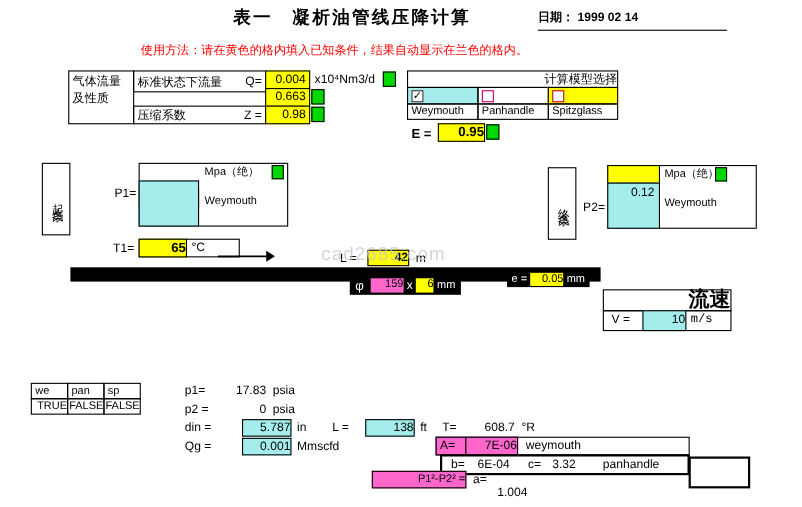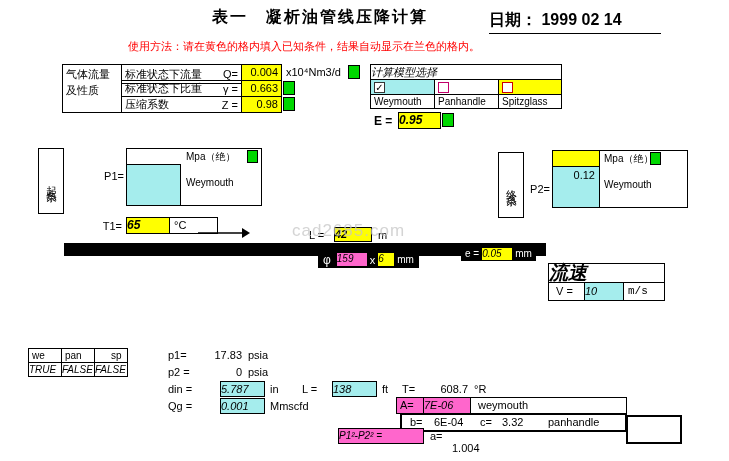--- a/index.html
+++ b/index.html
@@ -7,62 +7,58 @@
   .sheet{position:relative;width:729px;height:461px;background:#fff;
          font-family:"Liberation Sans","DejaVu Sans",sans-serif;font-size:11px;color:#000;overflow:hidden;}
   .t{position:absolute;white-space:nowrap;line-height:1.25;}
   .cell{position:absolute;border:1px solid #000;}
   .yellow{background:#FFFF00;}
   .cyan{background:#A5EDED;}
   .magenta{background:#FF66CC;}
   .greenc{background:#00D800;}
   .bold{font-weight:bold;}
   .right{text-align:right;}
-  .center{text-align:left;font-style:italic;}
+  .center{text-align:right;}
   .red{color:#FF0000;}
   .flexsb{display:flex;justify-content:space-between;align-items:center;}
   .blackbox{position:absolute;background:#000;color:#fff;display:flex;align-items:center;}
   .vbox{display:flex;justify-content:center;align-items:center;}
   .vtext{writing-mode:vertical-rl;text-orientation:upright;letter-spacing:3px;}
   .cb{width:11px;height:11px;background:#fff;border:1px solid #333;font-size:10px;line-height:10px;text-align:center;margin:2px 0 0 3px;}
   .cb2{border-color:#C2006B;}
   .cb3{border-color:#CC0000;}
   .sm{font-size:10px;}
   .underl{border-bottom:1px solid #000;padding-bottom:3px;}
   .wm{position:absolute;color:#c6c6c6;opacity:.75;font-size:17px;letter-spacing:1px;text-align:center;}
 </style>
 </head>
 <body>
 
 <div class="sheet">
 
   <div class="t bold" style="left:170px;top:7px;width:300px;text-align:center;font-size:16px;letter-spacing:2px;">表一　凝析油管线压降计算</div>
-  <div class="t underl bold" style="left:489px;top:10px;width:172px;font-size:16px;">
+  <div class="t underl bold" style="left:489px;top:10px;width:172px;font-size:11px;">
     <span>日期：</span>
     <span>1999 02 14</span>
   </div>
   <div class="t red" style="left:128px;top:40px;font-size:11px;">使用方法：请在黄色的格内填入已知条件，结果自动显示在兰色的格内。</div>
 
   <div class="cell" style="left:62px;top:64px;width:60px;height:49px;padding:1px 3px;line-height:16px;">
     <div>气体流量</div>
     <div>及性质</div>
   </div>
 
   <div class="cell flexsb" style="left:121px;top:64px;width:121px;height:20px;padding:0 3px;">
     <span>标准状态下流量</span>
     <span>Q=</span>
   </div>
   <div class="cell yellow right" style="left:241px;top:64px;width:41px;height:17px;line-height:15px;padding-right:3px;">0.004</div>
   <div class="t" style="left:286px;top:66px;">x10⁴Nm3/d</div>
   <div class="cell greenc" style="left:348px;top:65px;width:12px;height:14px;"></div>
 
-  <div class="cell flexsb" style="left:121px;top:80px;width:121px;height:17px;padding:0 3px;">
-    <span>标准状态下比重</span>
-    <span>γ =</span>
-  </div>
   <div class="cell yellow right" style="left:241px;top:80px;width:41px;height:17px;line-height:15px;padding-right:3px;">0.663</div>
   <div class="cell greenc" style="left:283px;top:81px;width:12px;height:14px;"></div>
 
   <div class="cell flexsb" style="left:121px;top:96px;width:121px;height:17px;padding:0 3px;">
     <span>压缩系数</span>
     <span>Z =</span>
   </div>
   <div class="cell yellow right" style="left:241px;top:96px;width:41px;height:17px;line-height:15px;padding-right:3px;">0.98</div>
   <div class="cell greenc" style="left:283px;top:97px;width:12px;height:14px;"></div>
 
@@ -135,21 +131,21 @@
   </div>
 
   <div class="cell center bold" style="left:548px;top:263px;width:117px;height:20px;line-height:18px;font-size:19px;">流速</div>
   <div class="cell" style="left:548px;top:282px;width:117px;height:19px;"></div>
   <div class="t" style="left:556px;top:285px;">V =</div>
   <div class="cell cyan center" style="left:584px;top:282px;width:40px;height:19px;line-height:17px;">10</div>
   <div class="t" style="left:628px;top:285px;font-family:Liberation Mono, monospace;">m/s</div>
 
   <div class="cell sm" style="left:28px;top:348px;width:34px;height:15px;line-height:13px;padding-left:3px;">we</div>
   <div class="cell sm" style="left:61px;top:348px;width:34px;height:15px;line-height:13px;padding-left:3px;">pan</div>
-  <div class="cell sm" style="left:94px;top:348px;width:34px;height:15px;line-height:13px;padding-left:16px;">sp</div>
+  <div class="cell sm" style="left:94px;top:348px;width:34px;height:15px;line-height:13px;padding-left:3px;">sp</div>
   <div class="cell sm center" style="left:28px;top:362px;width:34px;height:15px;line-height:13px;">TRUE</div>
   <div class="cell sm center" style="left:61px;top:362px;width:34px;height:15px;line-height:13px;">FALSE</div>
   <div class="cell sm center" style="left:94px;top:362px;width:34px;height:15px;line-height:13px;">FALSE</div>
 
   <div class="t" style="left:168px;top:349px;">p1=</div>
   <div class="t right" style="left:198px;top:349px;width:44px;">17.83</div>
   <div class="t" style="left:248px;top:349px;">psia</div>
 
   <div class="t" style="left:168px;top:366px;">p2 =</div>
   <div class="t right" style="left:198px;top:366px;width:44px;">0</div>

